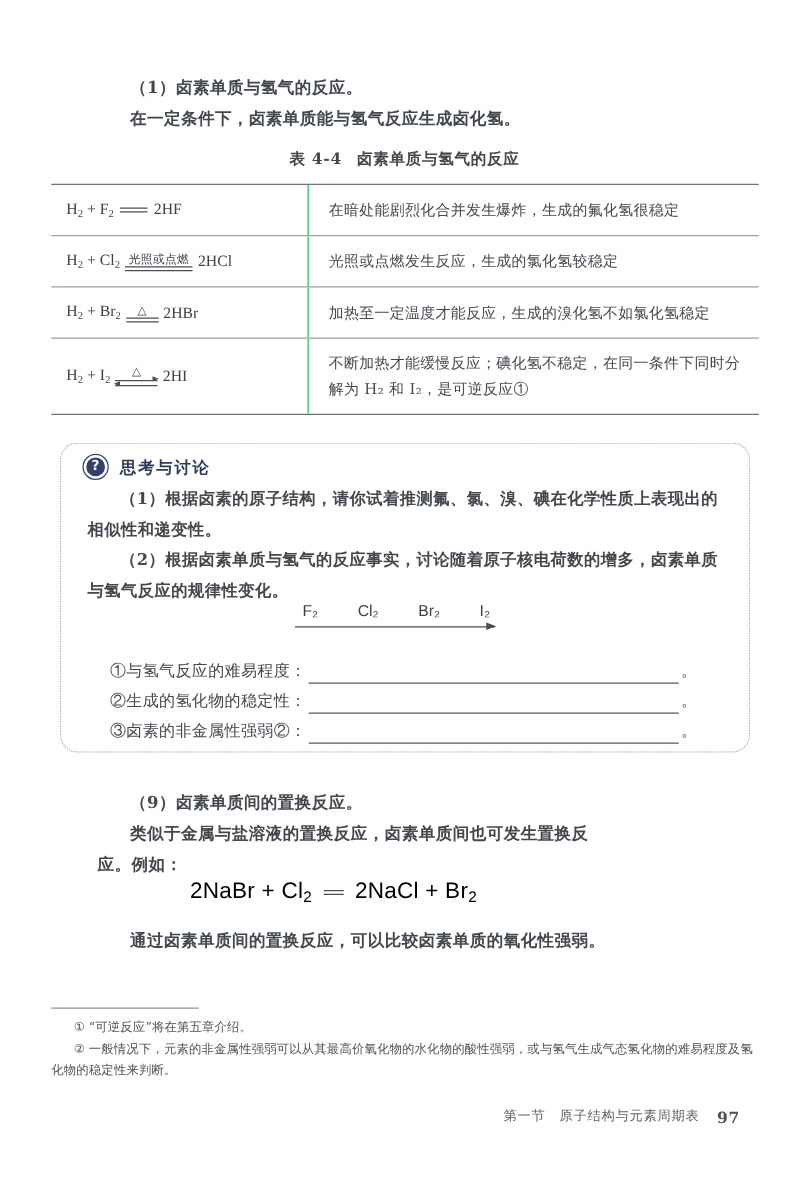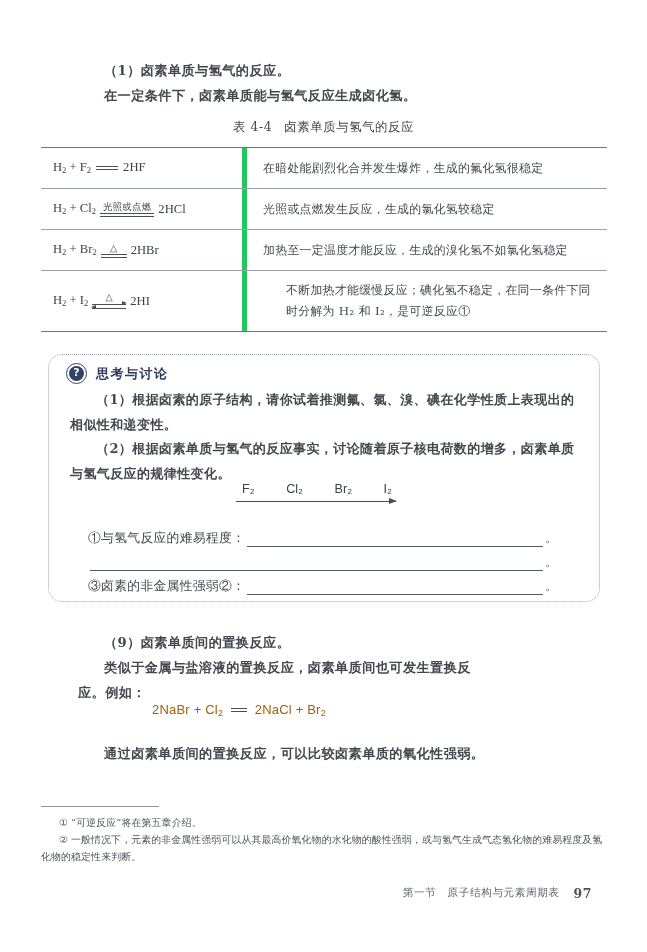--- a/index.html
+++ b/index.html
@@ -43,46 +43,46 @@
   #table-caption {
     position: absolute;
     left: 0;
     top: 119px;
     width: 647px;
     text-align: center;
     font-family: "DejaVu Serif", "Liberation Serif", serif;
     font-size: 12.4px;
     color: #43484f;
     letter-spacing: 0.6px;
+    font-weight: bold;
   }
   #table-caption .capnum { margin-right: 12px; }
 
   #reaction-table {
     position: absolute;
     left: 41px;
     top: 147px;
     width: 566px;
     border-collapse: collapse;
   }
   #reaction-table .row {
     display: flex;
     border-bottom: 1px solid #9aa0a8;
     min-height: 40px;
   }
   #reaction-table .row:first-child {
     border-top: 1.6px solid #6d737b;
   }
   #reaction-table .row:last-child {
     border-bottom: 1.4px solid #6d737b;
-    gap: 23px;
   }
   #reaction-table .cell-eq {
     width: 206px;
     box-sizing: border-box;
-    border-right: 5px solid #22c55e;
+    border-right: 1px solid #22c55e;
     padding: 9px 8px 9px 12px;
     display: flex;
     align-items: center;
     font-family: "Liberation Serif", "DejaVu Serif", serif;
     font-size: 12.6px;
     color: #3c4148;
     text-align: center;
   }
   #reaction-table .cell-desc {
     flex: 1;
@@ -299,22 +299,22 @@
     position: absolute;
     left: 78px;
     top: 630px;
     width: 420px;
   }
   #eq-example {
     position: absolute;
     left: 152px;
     top: 702px;
     font-family: "Liberation Sans", "DejaVu Sans", sans-serif;
-    font-size: 13px;
-    color: #a16207;
+    font-size: 18px;
+    color: #000000;
     letter-spacing: 0.2px;
   }
   #after-eq {
     position: absolute;
     left: 78px;
     top: 741px;
     width: 420px;
   }
   #after-box .para, #after-eq .para { line-height: 25px; }
 
@@ -479,20 +479,21 @@
     </div>
   </div>
 
   <div id="blanks">
     <div class="blank-row">
       <span class="lbl">①与氢气反应的难易程度：</span>
       <span class="rule"></span>
       <span class="period">。</span>
     </div>
     <div class="blank-row">
+      <span class="lbl">②生成的氢化物的稳定性：</span>
       <span class="rule"></span>
       <span class="period">。</span>
     </div>
     <div class="blank-row">
       <span class="lbl">③卤素的非金属性强弱②：</span>
       <span class="rule"></span>
       <span class="period">。</span>
     </div>
   </div>
 

